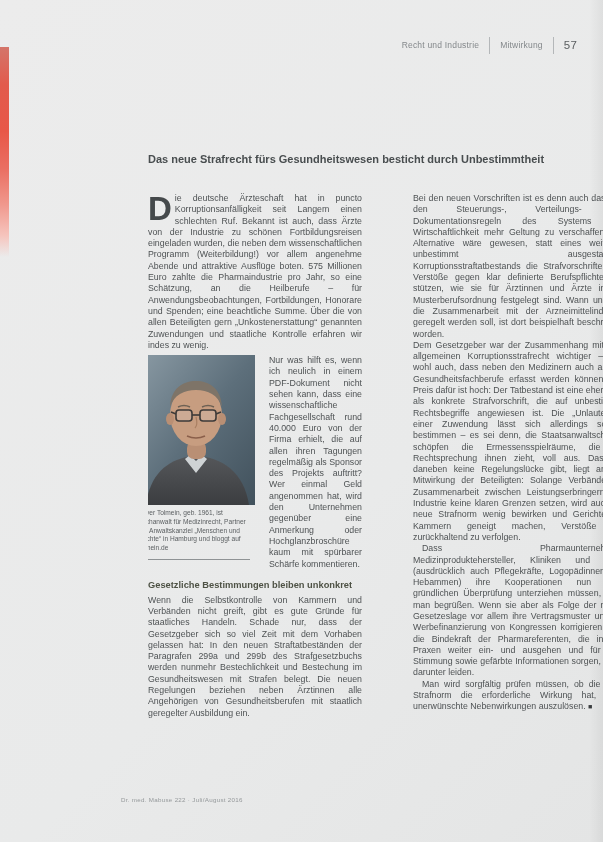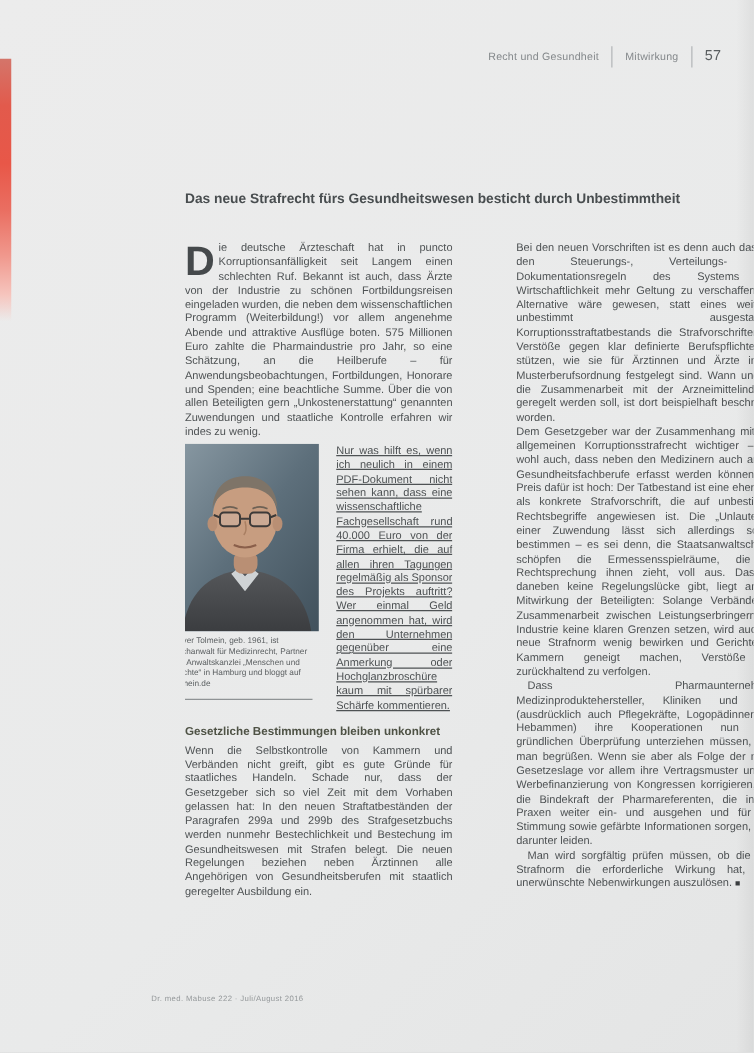--- a/index.html
+++ b/index.html
@@ -55,21 +55,21 @@
   .photo{
     position:relative;width:117px;height:150px;overflow:hidden;
     background:#5c6c77;
   }
   .photo svg{display:block;}
   .caption{
     margin-top:4px;width:117px;
     font-size:6.6px;line-height:8.7px;text-align:left;color:#5a5e60;
   }
   .caption-rule{width:112px;border:0;border-top:1px solid #8f9395;margin:6px 0 0 0;}
-  .beside-text{flex:1;text-decoration:underline;}
+  .beside-text{flex:1;}
   .subhead{
     font-weight:bold;font-size:9.3px;line-height:11.5px;color:#4e5245;
     margin:9px 0 3px 0;text-align:left;
   }
   .indent{text-indent:9px;}
   .end-mark{font-size:7px;color:#3a3d3f;letter-spacing:2px;}
   .footer{
     position:absolute;left:121px;top:796px;
     font-size:6.2px;color:#94989a;letter-spacing:.3px;
   }
@@ -81,21 +81,21 @@
   }
 </style>
 </head>
 <body>
 
 <div class="page">
 
   <div class="red-stripe"></div>
 
   <div class="header">
-    <span class="seg">Recht und Gesundheit</span>
+    <span class="seg">Recht und Industrie</span>
     <span class="divider"></span>
     <span class="seg">Mitwirkung</span>
     <span class="divider"></span>
     <span class="pageno">57</span>
   </div>
 
   <h2 class="subtitle" style="margin:0;">Das neue Strafrecht fürs Gesundheitswesen besticht durch Unbestimmtheit</h2>
 
   <div class="col col-left">
     <p><span class="dropcap">D</span><span>ie deutsche Ärzteschaft hat in puncto Korruptionsanfälligkeit seit Langem einen schlechten Ruf. Bekannt ist auch, dass Ärzte von der Industrie zu schönen Fortbildungsreisen eingeladen wurden, die neben dem wissenschaftlichen Programm (Weiterbildung!) vor allem angenehme Abende und attraktive Ausflüge boten. 575 Millionen Euro zahlte die Pharmaindustrie pro Jahr, so eine Schätzung, an die Heilberufe – für Anwendungsbeobachtungen, Fortbildungen, Honorare und Spenden; eine beachtliche Summe. Über die von allen Beteiligten gern „Unkostenerstattung“ genannten Zuwendungen und staatliche Kontrolle erfahren wir indes zu wenig.</span></p>

